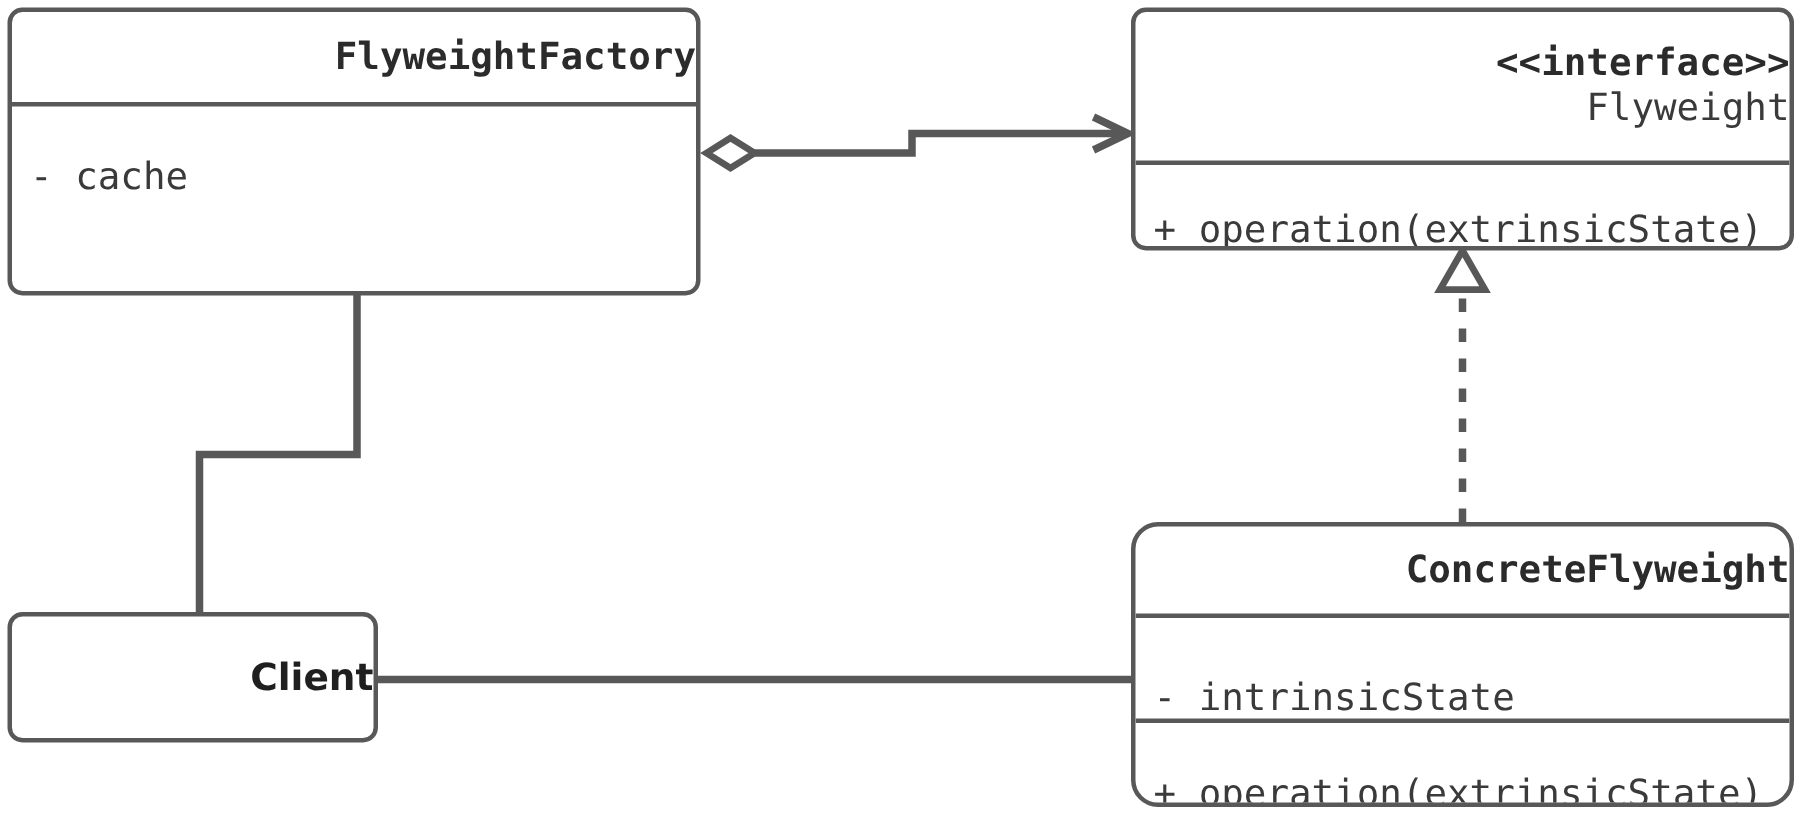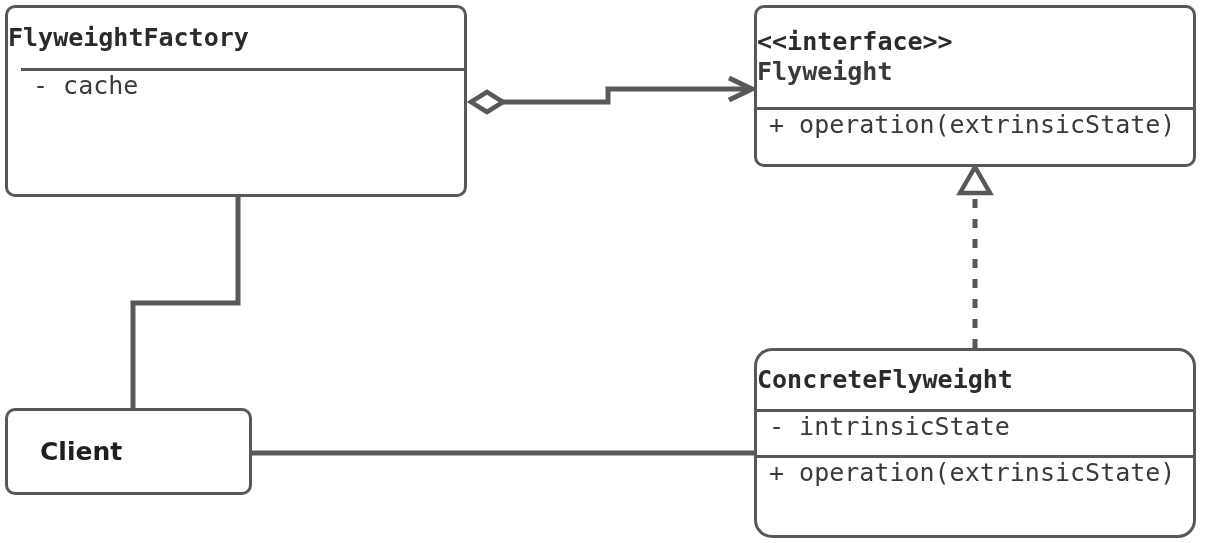--- a/index.html
+++ b/index.html
@@ -20,21 +20,21 @@
     box-sizing: border-box;
     border: 3px solid #585858;
     border-radius: 10px;
     background: #ffffff;
     overflow: hidden;
     z-index: 3;
   }
   .compartment {
     box-sizing: border-box;
     display: flex;
-    align-items: flex-start;
+    align-items: flex-end;
     overflow: hidden;
   }
   .compartment.divider-top {
     border-top: 3px solid #585858;
   }
   .title-compartment {
     justify-content: center;
     flex-direction: column;
   }
   .cls-title {
@@ -51,21 +51,21 @@
     font-family: "DejaVu Sans Mono", monospace;
     font-weight: bold;
     font-size: 25px;
     color: #2b2b2b;
     text-align: center;
     line-height: 1.15;
     white-space: nowrap;
   }
   .cls-subtitle {
     font-family: "DejaVu Sans Mono", monospace;
-    font-weight: bold;
+    font-weight: normal;
     font-size: 25px;
     color: #3a3a3a;
     text-align: center;
     line-height: 1.2;
     white-space: nowrap;
   }
   .cls-title-sans {
     font-family: "DejaVu Sans", sans-serif;
     font-weight: bold;
     font-size: 25px;
@@ -116,40 +116,40 @@
 
     <g>
       <line x1="250" y1="453" x2="757" y2="453" stroke="#585858" stroke-width="5" stroke-linecap="butt"></line>
     </g>
   </svg>
 
   <div class="uml-box" style="left:5px; top:5px; width:462px; height:192px;">
     <div class="compartment title-compartment" style="height:60px;">
       <div class="cls-title">FlyweightFactory</div>
     </div>
-    <div class="compartment divider-top" style="height:64px;margin-left:13px;">
+    <div class="compartment divider-top" style="height:64px;">
       <div class="member">- cache</div>
     </div>
   </div>
 
   <div class="uml-box" style="left:754px; top:5px; width:442px; height:162px;">
     <div class="compartment title-compartment" style="height:99px;">
       <div class="cls-stereotype">&lt;&lt;interface&gt;&gt;</div>
       <div class="cls-subtitle">Flyweight</div>
     </div>
     <div class="compartment divider-top" style="height:60px;">
       <div class="member">+ operation(extrinsicState)</div>
     </div>
   </div>
 
   <div class="uml-box" style="left:754px; top:348px; width:442px; height:190px;border-radius:18px;">
     <div class="compartment title-compartment" style="height:58px;">
       <div class="cls-title">ConcreteFlyweight</div>
     </div>
-    <div class="compartment divider-top" style="height:46px;">
+    <div class="compartment divider-top" style="height:70px;">
       <div class="member">- intrinsicState</div>
     </div>
     <div class="compartment divider-top" style="height:64px;">
       <div class="member">+ operation(extrinsicState)</div>
     </div>
   </div>
 
   <div class="uml-box" style="left:5px; top:408px; width:247px; height:87px;">
     <div class="compartment title-compartment" style="height:100%;">
       <div class="cls-title-sans">Client</div>

